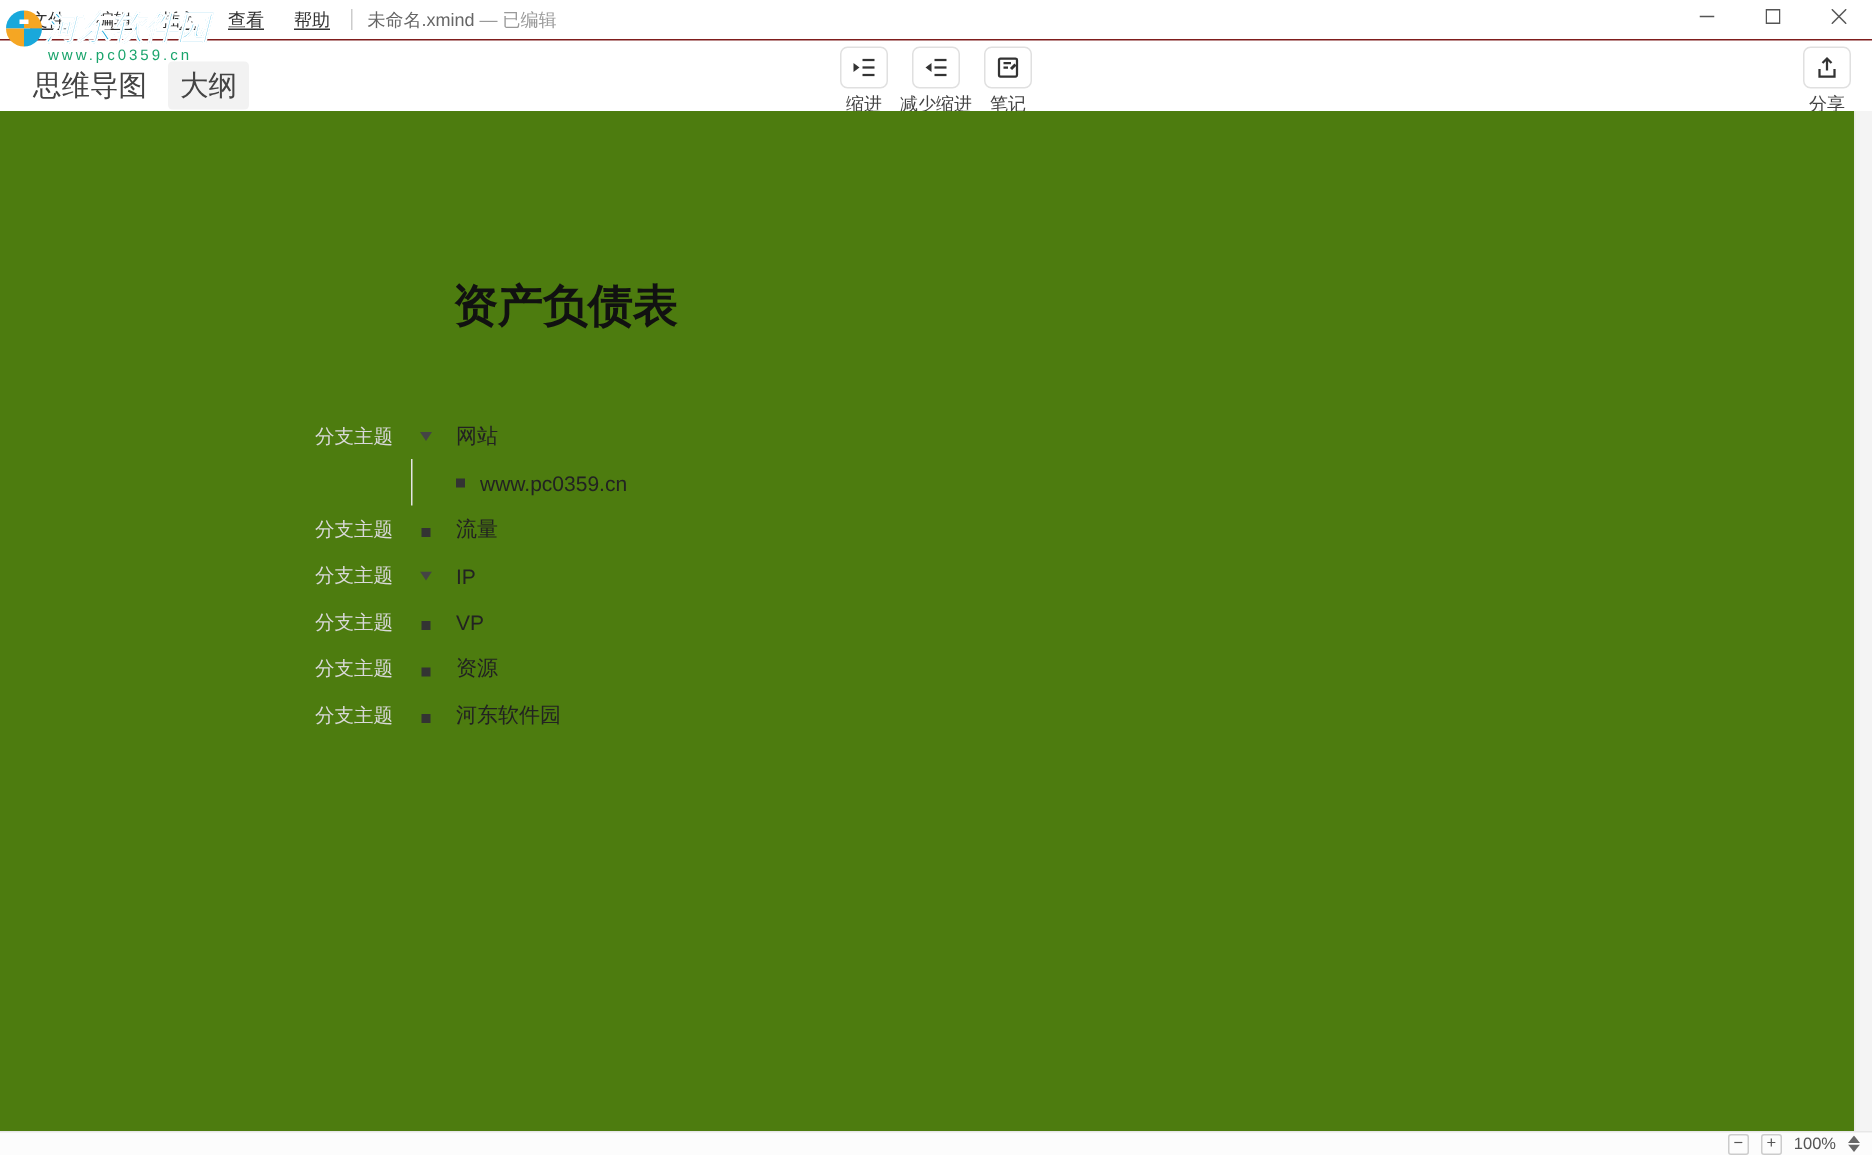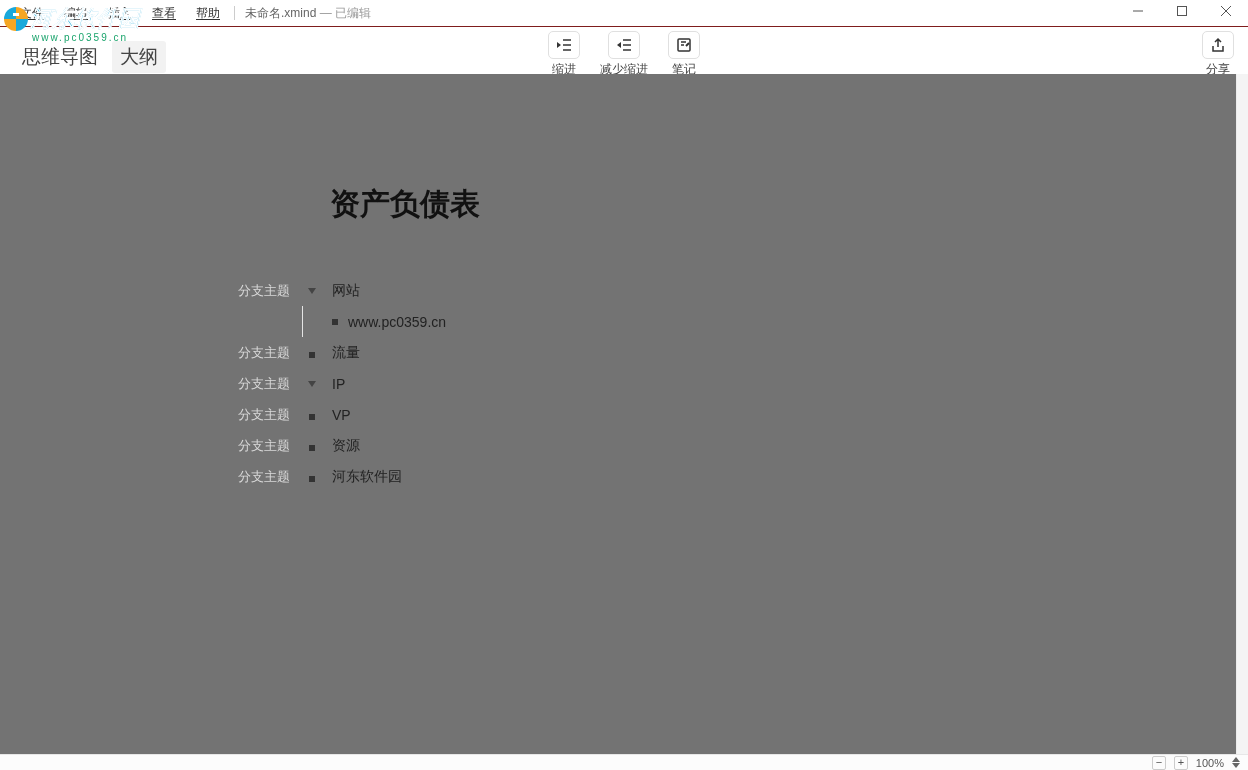--- a/index.html
+++ b/index.html
@@ -16,31 +16,31 @@
   .win-controls { position:absolute; right:0; top:0; height:21px; display:flex; }
   .win-controls .wc { width:44px; display:flex; align-items:center; justify-content:center; }
   .win-controls svg { stroke:#555; }
 
   
   .toolbar { height:53px; border-bottom:1px solid #e7e7e7; display:flex; align-items:flex-start;
              padding:0 14px; }
   .tab-group { display:flex; align-items:center; gap:6px; padding-top:14px; font-size:19px; color:#444; }
   .tab-group .tab { padding:3px 8px; border-radius:3px; }
   .tab-group .tab.active { background:#f2f2f2; }
-  .toolbar-center { position:absolute; left:50%; transform:translateX(-50%); display:flex; gap:20px;
+  .toolbar-center { position:absolute; left:50%; transform:translateX(-50%); display:flex; gap:8px;
                     padding-top:4px; }
   .tb-btn { display:flex; flex-direction:column; align-items:center; gap:2px; font-size:12px;
             color:#444; }
   .tb-btn .icon-box { width:32px; height:28px; display:flex; align-items:center; justify-content:center;
                       border:1px solid #e0e0e0; border-radius:5px; background:#fff; }
   .toolbar-right { position:absolute; right:14px; display:flex; gap:20px; padding-top:4px;flex-direction:column; }
 
   
-  .content { position:absolute; top:74px; left:0; right:12px; bottom:16px; background:#737373;
-             overflow:hidden;padding-left:28px; }
+  .content { position:absolute; top:74px; left:0; right:12px; bottom:16px; background:#4d7c0f;
+             overflow:hidden; }
   .doc-title { font-size:30px; font-weight:700; color:#111; margin:110px 0 50px 302px; }
   .outline { margin-left:210px; }
   .row { display:flex; align-items:center; height:31px; font-size:14px; color:#222; }
   .row .branch-hint { width:60px; color:#d9d9d9; font-size:13px; text-align:left; }
   .row .gutter { width:28px; text-align:center; }
   .row .label { padding-left:6px; }
   .row.child { padding-left:0; }
   .row.child .child-indent { width:30px; border-left:1px solid #e5e5e5; height:31px; margin-left:4px; }
   .row.child .square { width:6px; height:6px; background:#333; margin-right:10px; }
   .row.child .label { padding-left:0; }

